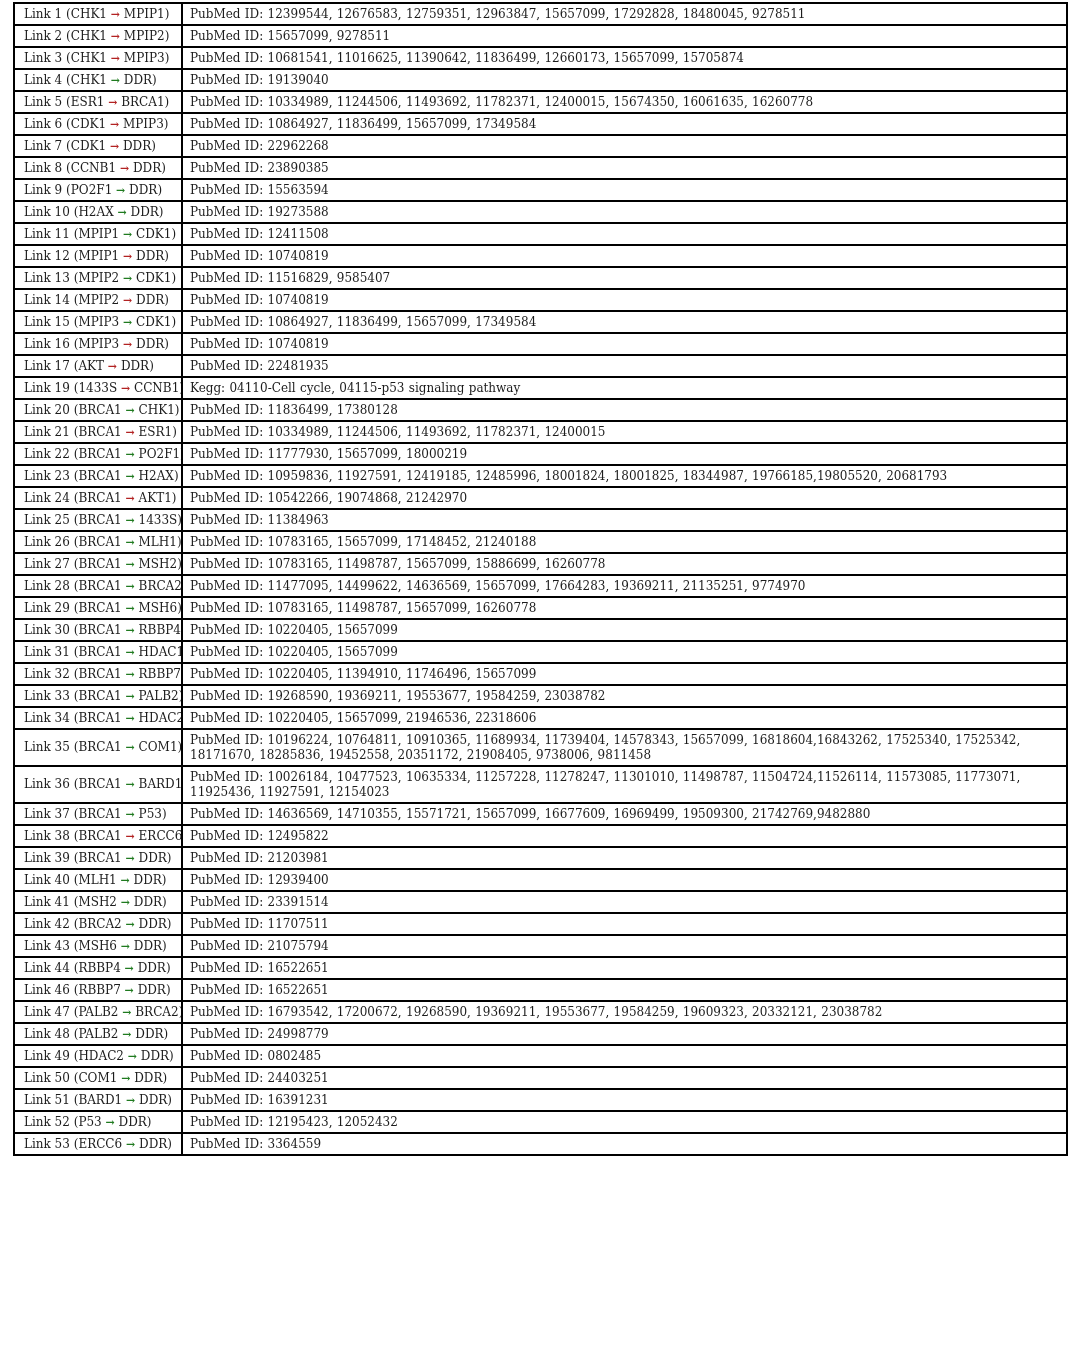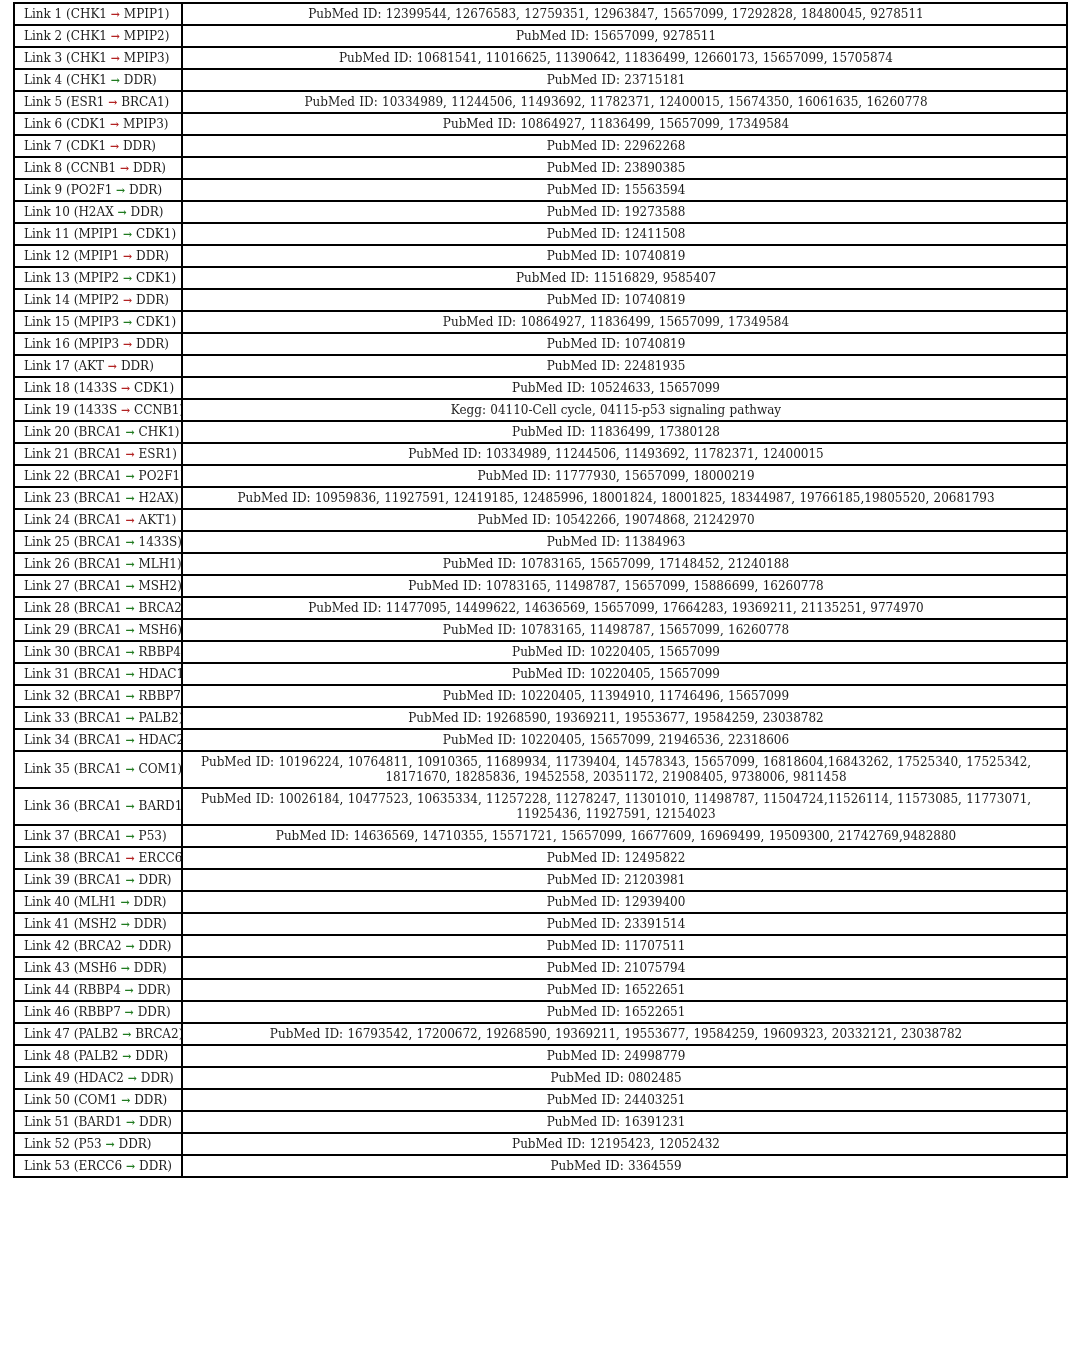--- a/index.html
+++ b/index.html
@@ -35,21 +35,20 @@
   td.link-cell {
     width: 168px;
     padding: 2px 4px 2px 9px;
     vertical-align: middle;
     white-space: nowrap;
   }
   td.evidence-cell {
     padding: 3px 24px 2px 7px;
     vertical-align: top;
     word-spacing: 0.5px;
-    text-align: center;
   }
   .arrow {
     font-weight: bold;
     font-size: 11px;
   }
 </style>
 </head>
 <body>
 
 <div class="page">
@@ -81,21 +80,21 @@
     </td>
     <td class="evidence-cell">
       <span>PubMed ID: 10681541, 11016625, 11390642, 11836499, 12660173, 15657099, 15705874</span>
     </td>
   </tr>
         <tr class="link-row">
     <td class="link-cell">
       <span>Link 4 (CHK1&nbsp;</span><span class="arrow" style="color: rgb(31, 122, 31);">→</span><span>&nbsp;DDR)</span>
     </td>
     <td class="evidence-cell">
-      <span>PubMed ID: 23715181</span>
+      <span>PubMed ID: 19139040</span>
     </td>
   </tr>
         <tr class="link-row">
     <td class="link-cell">
       <span>Link 5 (ESR1&nbsp;</span><span class="arrow" style="color: rgb(178, 34, 34);">→</span><span>&nbsp;BRCA1)</span>
     </td>
     <td class="evidence-cell">
       <span>PubMed ID: 10334989, 11244506, 11493692, 11782371, 12400015, 15674350, 16061635, 16260778</span>
     </td>
   </tr>
@@ -186,28 +185,20 @@
     <td class="evidence-cell">
       <span>PubMed ID: 10740819</span>
     </td>
   </tr>
         <tr class="link-row">
     <td class="link-cell">
       <span>Link 17 (AKT&nbsp;</span><span class="arrow" style="color: rgb(178, 34, 34);">→</span><span>&nbsp;DDR)</span>
     </td>
     <td class="evidence-cell">
       <span>PubMed ID: 22481935</span>
-    </td>
-  </tr>
-        <tr class="link-row">
-    <td class="link-cell">
-      <span>Link 18 (1433S&nbsp;</span><span class="arrow" style="color: rgb(178, 34, 34);">→</span><span>&nbsp;CDK1)</span>
-    </td>
-    <td class="evidence-cell">
-      <span>PubMed ID: 10524633, 15657099</span>
     </td>
   </tr>
         <tr class="link-row">
     <td class="link-cell">
       <span>Link 19 (1433S&nbsp;</span><span class="arrow" style="color: rgb(178, 34, 34);">→</span><span>&nbsp;CCNB1)</span>
     </td>
     <td class="evidence-cell">
       <span>Kegg: 04110-Cell cycle, 04115-p53 signaling pathway</span>
     </td>
   </tr>

